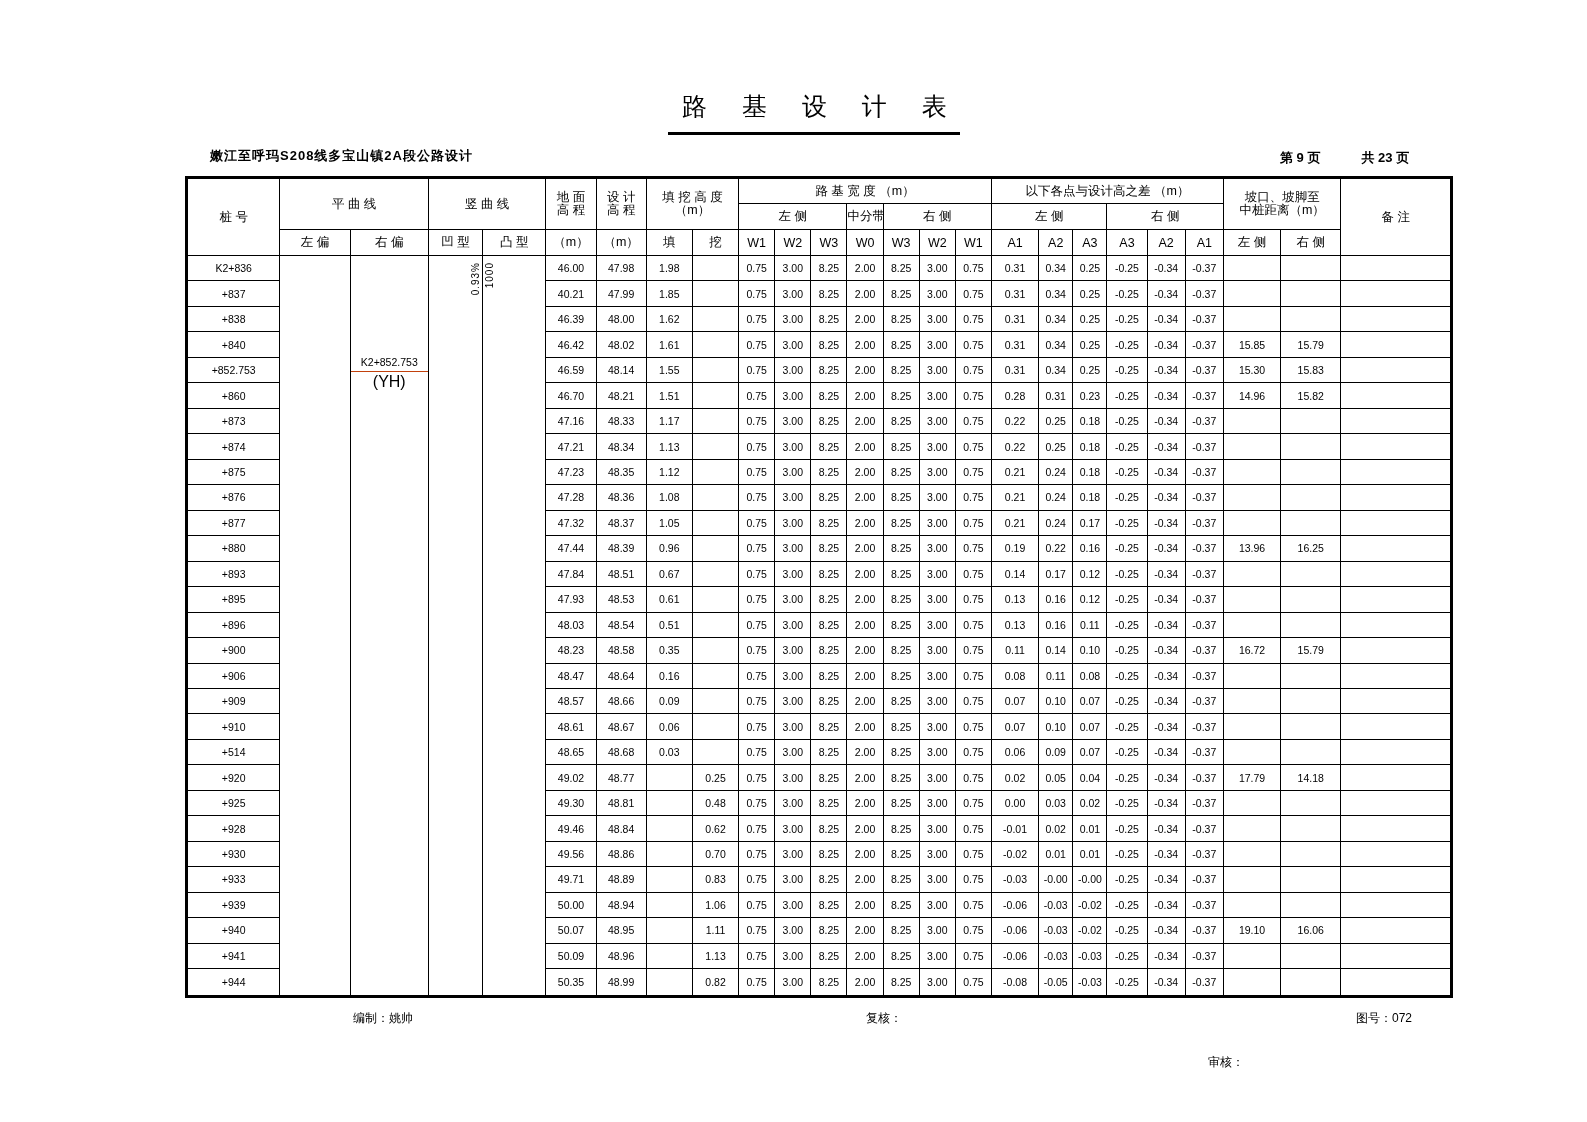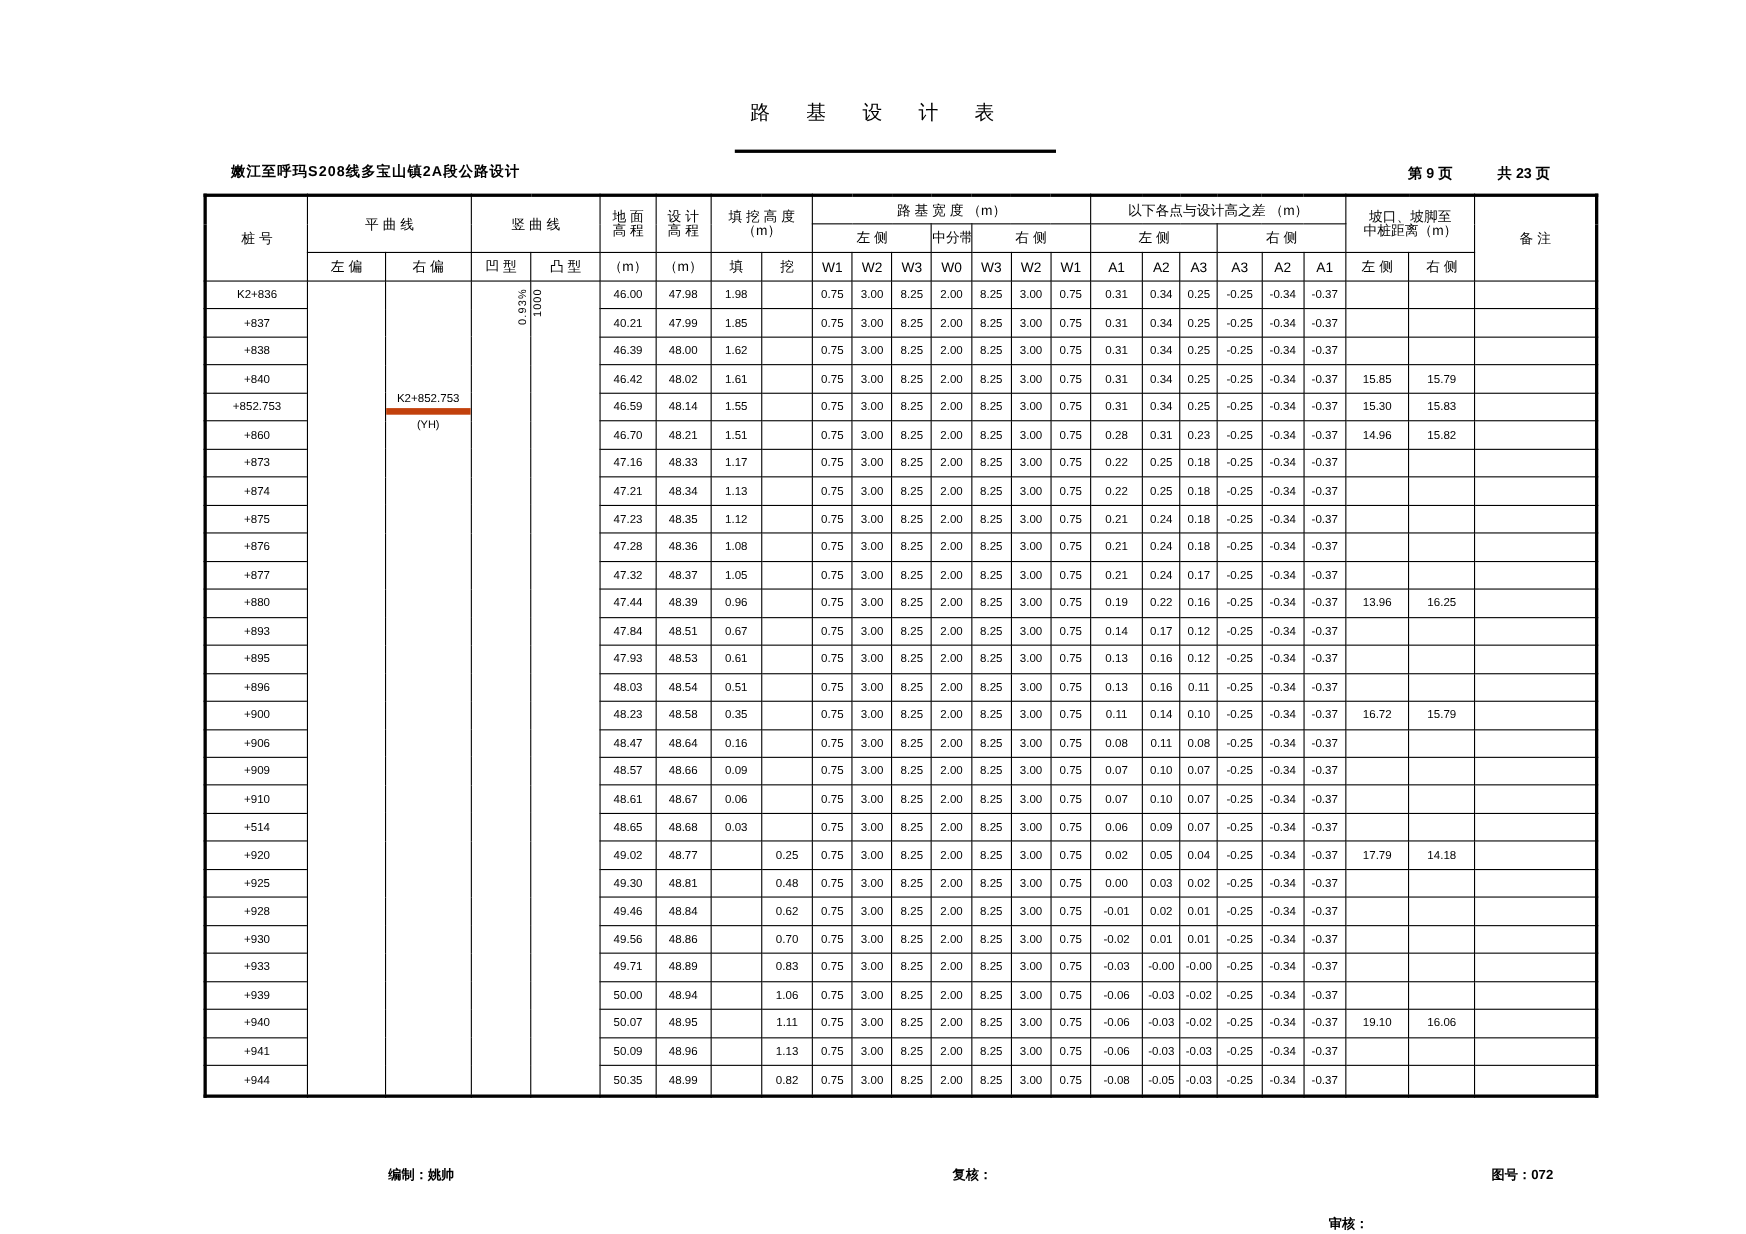--- a/index.html
+++ b/index.html
@@ -4,26 +4,26 @@
 <style>
   html,body{margin:0;padding:0;}
   body{
     width:1587px;height:1122px;position:relative;background:#ffffff;color:#000;
     font-family:"Liberation Sans", sans-serif;
     -webkit-font-smoothing:antialiased;
   }
   
   .title-block{
     position:absolute;left:668px;top:90px;width:292px;text-align:left;
-    font-size:18px;letter-spacing:14px;text-indent:14px;white-space:nowrap;
-    padding-bottom:22px;border-bottom:3px solid #000;
+    font-size:25px;letter-spacing:14px;text-indent:14px;white-space:nowrap;
+    padding-bottom:9px;border-bottom:3px solid #000;
   }
   .subtitle{position:absolute;left:210px;top:147px;font-size:13px;font-weight:bold;letter-spacing:1px;}
   .page-info{position:absolute;left:1280px;top:149px;font-size:13px;font-weight:bold;display:flex;gap:41px;white-space:nowrap;}
-  .footer-row{position:absolute;left:0;top:1060px;width:1587px;height:20px;font-size:12px;font-weight:bold;}
+  .footer-row{position:absolute;left:0;top:1010px;width:1587px;height:20px;font-size:12px;font-weight:normal;}
   .footer-row span{position:absolute;white-space:nowrap;}
   .f-compiled{left:353px;}
   .f-checked{left:822px;margin-left:44px;}
   .f-reviewed{left:1208px;margin-top:44px;}
   .f-drawing{left:1356px;}
   
   table.main{
     position:absolute;left:185px;top:176px;width:1268px;height:822px;
     border-collapse:collapse;table-layout:fixed;border:3px solid #000;
   }
@@ -36,22 +36,22 @@
   .main thead th div{line-height:13px;}
   .main td{font-size:10.5px;white-space:nowrap;}
   td.strip{position:relative;padding:0;}
   .vtext{
     position:absolute;top:6px;writing-mode:vertical-rl;transform:rotate(180deg);
     font-size:10px;letter-spacing:1px;line-height:11px;white-space:nowrap;
   }
   .vt-right{right:1px;}
   .vt-left{left:1px;}
   .curve-annotation{position:absolute;top:99px;left:0;width:100%;}
-  .cp-label{font-size:10.5px;line-height:14px;border-bottom:6px solid #c2410c;padding-bottom:2px;white-space:nowrap;}
-  .cp-type{font-size:10px;line-height:14px;padding-top:3px;}
+  .cp-label{font-size:10.5px;line-height:14px;border-bottom:1px solid #c2410c;padding-bottom:2px;white-space:nowrap;}
+  .cp-type{font-size:16px;line-height:14px;padding-top:3px;}
 </style>
 </head>
 <body>
 
 <div>
 
   <div class="title-block">路  基  设  计  表</div>
   <div class="subtitle">嫩江至呼玛S208线多宝山镇2A段公路设计</div>
   <div class="page-info">
     <span>第 9 页</span>

